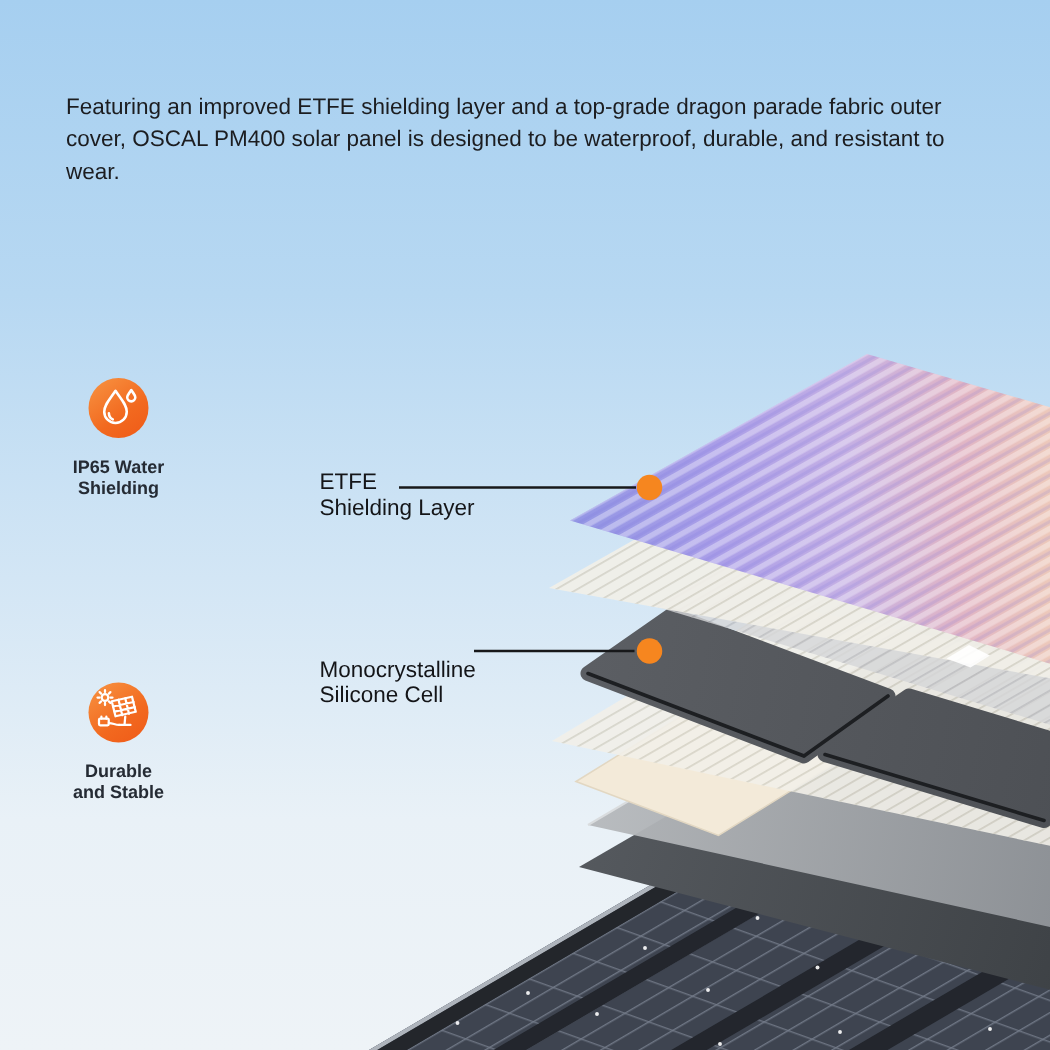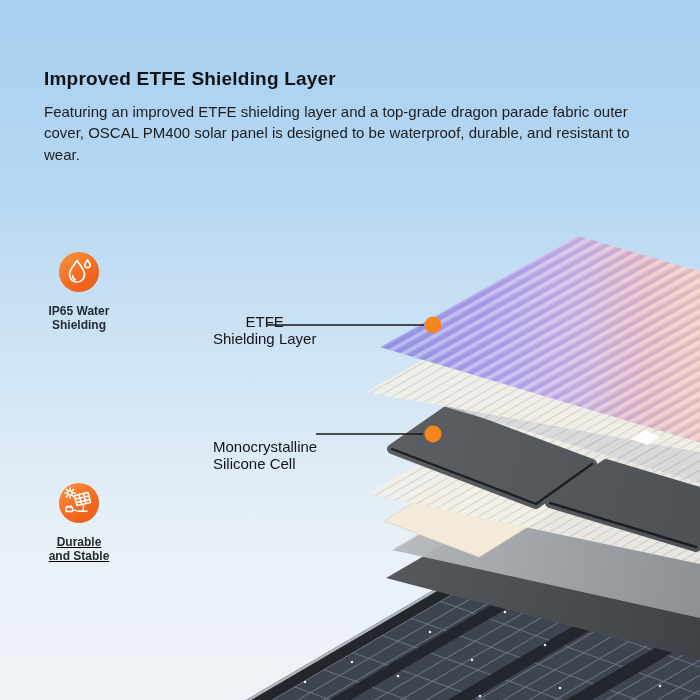--- a/index.html
+++ b/index.html
@@ -15,23 +15,23 @@
   .headline .part2{color:#f0953c;}
   .subhead{margin:18px 0 0 0;font-size:19px;font-weight:bold;color:#121316;letter-spacing:.2px;}
   .desc{margin:11px 0 17px 0;width:592px;font-size:15px;font-weight:400;color:#1c1d20;line-height:1.42;}
   .feature{position:absolute;left:13px;width:132px;z-index:3;text-align:center;}
   .feature .disc{
     width:40px;height:40px;margin:0 auto;border-radius:50%;
     background:linear-gradient(145deg,#f79140 5%,#f2691f 60%,#ef5a18 100%);
     display:flex;align-items:center;justify-content:center;
   }
   .feature .cap{margin-top:12px;font-size:12px;font-weight:bold;color:#252b34;line-height:1.18;}
-  .f1{top:252px;} .f2{top:344px;} .f3{top:483px;text-decoration:underline;} .f4{top:560px;}
+  .f1{top:252px;} .f2{top:344px;} .f3{top:455px;} .f4{top:560px;}
   .callout{position:absolute;z-index:3;font-size:15px;color:#141518;line-height:1.14;font-weight:500;}
-  .c1{left:213px;top:313px;text-align:center;}
+  .c1{left:213px;top:313px;}
   .c2{left:213px;top:438px;}
   .ic{display:block;}
 </style>
 </head>
 <body>
 
 <div class="stage">
 
   <svg class="illustration" width="700" height="700" viewBox="0 0 700 700">
     <defs>
@@ -137,21 +137,20 @@
       <polygon points="380,347 578,236 712,275 712,446" fill="url(#etfeStripes)"></polygon>
     </g>
 
     <line x1="266" y1="325" x2="424" y2="325" stroke="#17181a" stroke-width="1.6"></line>
     <circle cx="433" cy="325" r="8.5" fill="#f6861f"></circle>
     <line x1="316" y1="434" x2="423" y2="434" stroke="#17181a" stroke-width="1.6"></line>
     <circle cx="433" cy="434" r="8.5" fill="#f6861f"></circle>
   </svg>
 
   <div class="copy">
-    <h2 class="subhead">Improved ETFE Shielding Layer</h2>
     <p class="desc">Featuring an improved ETFE shielding layer and a top-grade dragon parade fabric outer cover, OSCAL PM400 solar panel is designed to be waterproof, durable, and resistant to wear.</p>
   </div>
 
   <div class="feature f1">
     <div class="disc">
       <svg class="ic" width="40" height="40" viewBox="0 0 40 40" fill="none" stroke="#ffffff" stroke-width="1.7" stroke-linecap="round" stroke-linejoin="round">
         <path d="M18 8.5 C14 14.5 10.5 17.8 10.5 22.5 a7.5 7.5 0 0 0 15 0 C25.5 17.8 22 14.5 18 8.5 Z"></path>
         <path d="M28.5 8 C27.2 10.2 25.8 11.3 25.8 12.9 a2.7 2.7 0 0 0 5.4 0 C31.2 11.3 29.8 10.2 28.5 8 Z"></path>
         <path d="M13.6 23.5 a4.6 4.6 0 0 0 2.6 4.1"></path>
       </svg>

